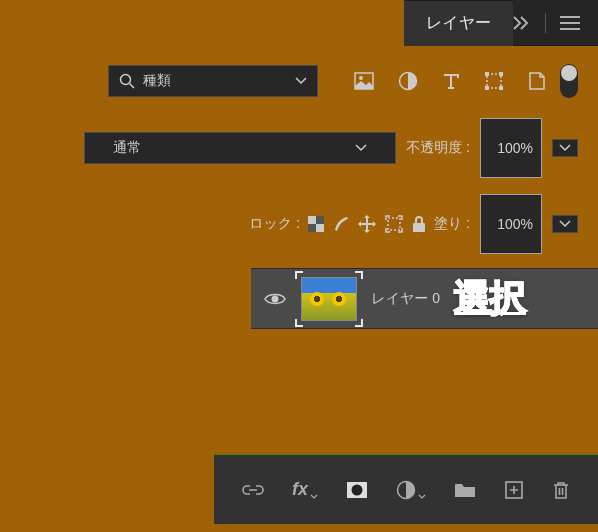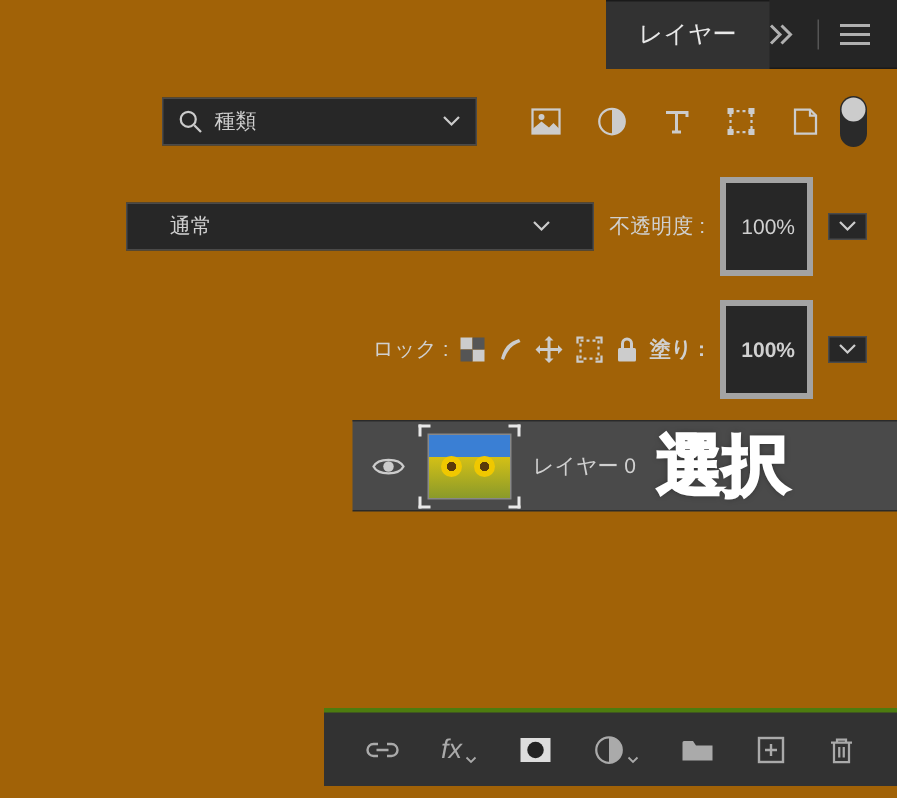--- a/index.html
+++ b/index.html
@@ -97,34 +97,34 @@
   display: flex;
   align-items: center;
   background: #272727;
   border: 1px solid #4a4a4a;
   padding: 6px 28px;
   width: 312px;
   justify-content: space-between;
 }
 .value-box {
   background: #272727;
-  border: 4px solid #a3a3a3;
+  border: 1px solid #a3a3a3;
   padding: 21px 8px;
   min-width: 62px;
   text-align: right;
 }
 .chevron-box {
   background: #272727;
   border: 1px solid #4a4a4a;
   padding: 4px 6px;
   display: flex;
   align-items: center;
 }
 .lock-row { gap: 7px; }
-.lock-row .right { margin-left: auto; display: flex; align-items: center; gap: 10px; font-weight: bold; }
+.lock-row .right { margin-left: auto; display: flex; align-items: center; gap: 10px; }
 .layers-list {
   margin-top: 6px;
 }
 .layer-row {
   display: flex;
   align-items: center;
   padding: 6px 12px;
   gap: 14px;
   border-top: 1px solid #2a2a2a;
   height: 60px;
@@ -171,35 +171,37 @@
   width: 0;
   height: 0;
   border-left: 6px solid #d01020;
   border-right: 2px solid transparent;
   border-bottom: 14px solid #d01020;
   transform: rotate(-30deg);
 }
 .annotation {
   margin-left: auto;
   margin-right: 60px;
-  font-size: 44px;
+  font-size: 36px;
   font-weight: 700;
   color: #ff2e70;
   -webkit-text-stroke: 2px #fff;
   text-shadow: 0 0 4px rgba(0,0,0,0.5);
+  text-decoration: underline;
 }
 .bottom-bar {
   margin-top: auto;
-  border-top: 3px solid #4d7c0f;
+  border-top: 1px solid #4d7c0f;
   display: flex;
   justify-content: flex-end;
   align-items: center;
   gap: 28px;
-  padding: 14px 28px;
+  padding: 24px 28px;
   background: #323232;
+  font-weight: bold;
 }
 .icon { display: inline-flex; align-items: center; justify-content: center; }
 svg { display: block; }
 .separator-bottom {
   height: 8px;
   background: #1a1a1a;
   border-top: 1px solid #555;
   margin-top: 0;
 }
 .thumb-wrap { position: relative; }

